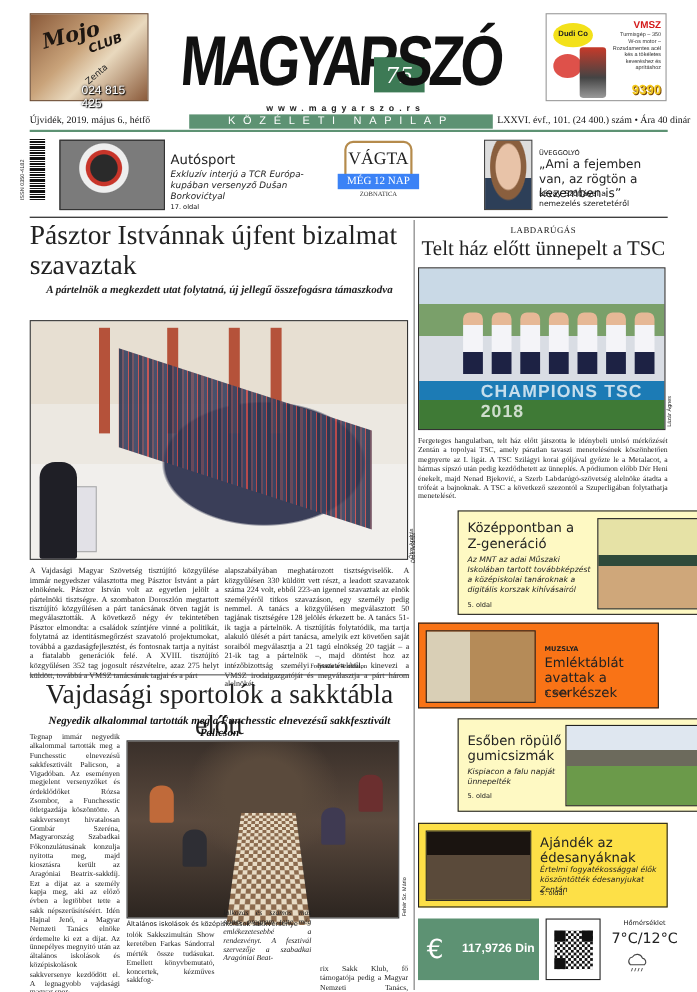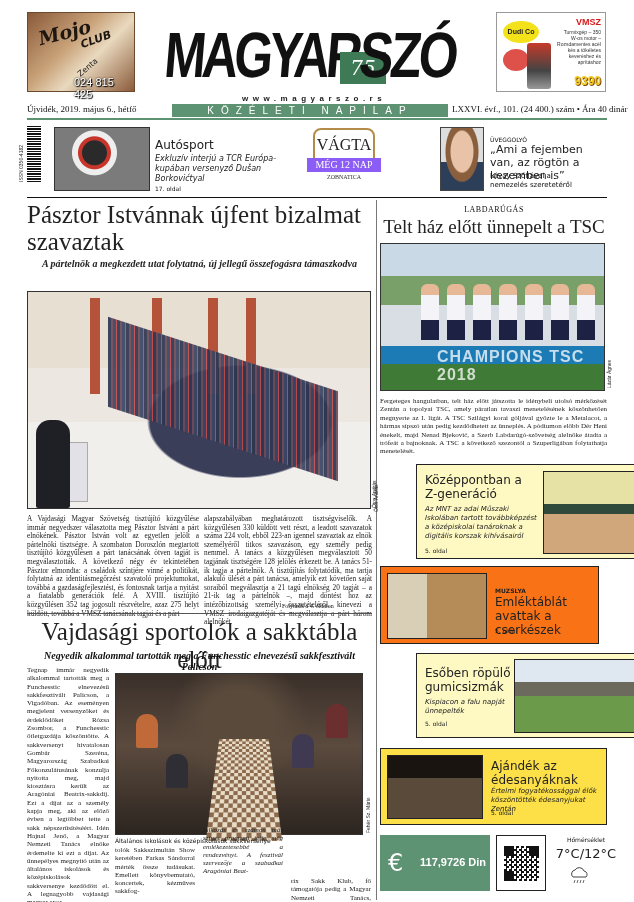--- a/index.html
+++ b/index.html
@@ -36,21 +36,21 @@
   
   .barcode { left: 27px; top: 126px; width: 14px; height: 56px; background: repeating-linear-gradient(180deg,#111 0 1px,#fff 1px 2px,#111 2px 4px,#fff 4px 5px); }
   .bc-text { left: 18px; top: 126px; font-size: 5px; writing-mode: vertical-rl; transform: rotate(180deg); color: #222; font-family: "Liberation Sans", sans-serif; height: 56px; }
   .auto-photo { left: 54px; top: 127px; width: 96px; height: 64px; background: radial-gradient(circle at 42% 40%, #2a2a2a 0 12px, #c8352a 13px 16px, #eee 17px 22px, #7b7b7b 23px), #555; border: 1px solid #333; }
   .auto-title { left: 155px; top: 138px; font-size: 12px; font-family: "DejaVu Sans", sans-serif; color: #222; text-align: right; }
   .auto-desc { left: 155px; top: 154px; width: 130px; font-size: 8px; font-style: italic; line-height: 10px; font-family: "DejaVu Sans", sans-serif; color: #222; }
   .auto-page { left: 155px; top: 185px; font-size: 6px; font-family: "DejaVu Sans", sans-serif; }
   .vagta { left: 305px; top: 126px; width: 78px; height: 60px; }
   .vagta .title { position: absolute; left: 4px; top: 10px; width: 70px; font-size: 16px; text-align: center; color: #222; font-family: "Liberation Serif", serif; }
   .vagta .frame { position: absolute; left: 8px; top: 2px; width: 62px; height: 42px; border: 2px solid #b58b4c; border-radius: 8px 8px 0 0; }
-  .vagta .ribbon { position: absolute; left: 2px; top: 32px; width: 74px; height: 14px; background: #8b5cf6; color: #fff; font-size: 10px; text-align: center; line-height: 14px; font-family: "Liberation Serif", serif; }
+  .vagta .ribbon { position: absolute; left: 2px; top: 32px; width: 74px; height: 14px; background: #3b82f6; color: #fff; font-size: 10px; text-align: center; line-height: 14px; font-family: "Liberation Serif", serif; }
   .vagta .zob { position: absolute; left: 8px; top: 48px; width: 62px; font-size: 6px; text-align: center; color: #333; font-family: "Liberation Serif", serif; }
   .uveg-photo { left: 440px; top: 127px; width: 44px; height: 64px; background: radial-gradient(ellipse at 50% 38%, #e8c3a8 0 11px, #8a5f3e 12px 16px, transparent 17px), linear-gradient(#ddd 0 55%, #2d3f58 55%); border: 1px solid #444; }
   .uveg-kicker { left: 490px; top: 136px; font-size: 6px; font-family: "DejaVu Sans", sans-serif; }
   .uveg-title { left: 490px; top: 143px; width: 120px; font-size: 11px; line-height: 13px; font-family: "DejaVu Sans", sans-serif; color: #222; }
   .uveg-desc { left: 490px; top: 172px; width: 100px; font-size: 7px; line-height: 9px; font-family: "DejaVu Sans", sans-serif; }
   .rule-teaser { left: 27px; top: 197px; width: 580px; height: 1px; background: #111; }
 
   
   .h1 { left: 27px; top: 201px; width: 345px; font-family: "Liberation Serif", serif; font-size: 25px; line-height: 27px; color: #222; }
   .sub1 { left: 27px; top: 258px; width: 345px; font-family: "Liberation Serif", serif; font-size: 10px; font-style: italic; font-weight: bold; text-align: center; color: #222; }

